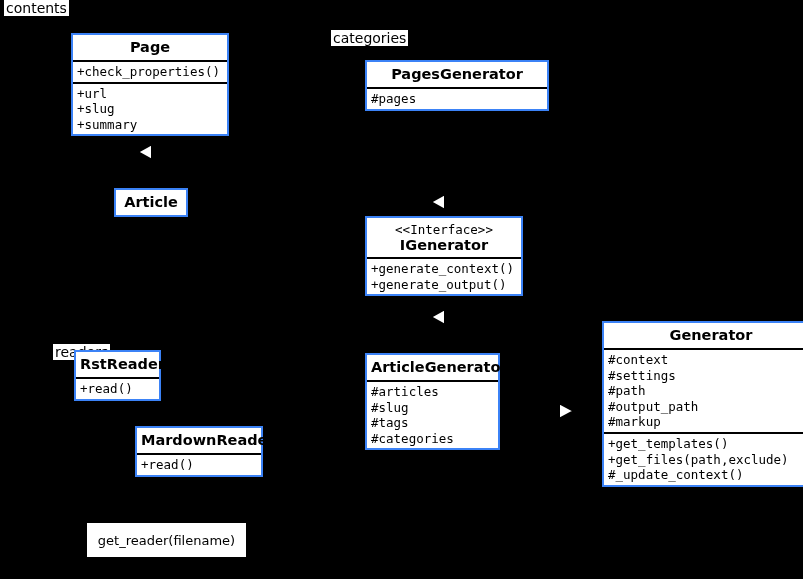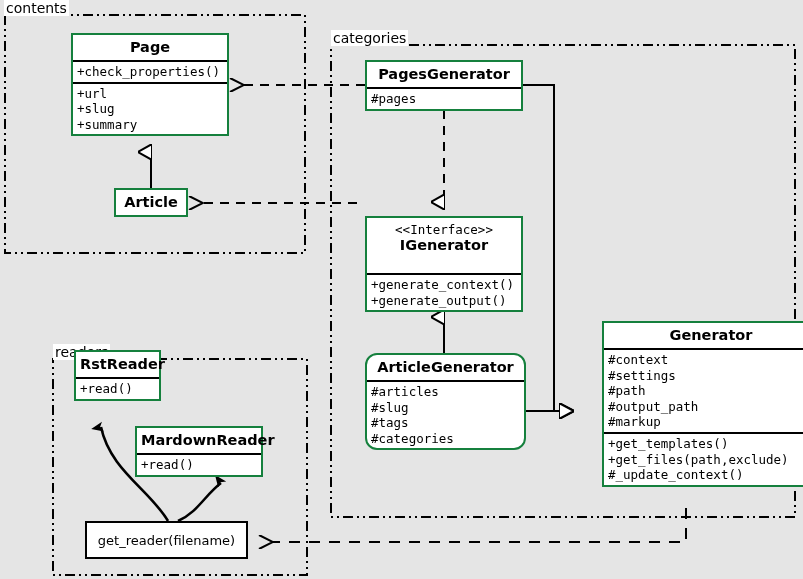--- a/index.html
+++ b/index.html
@@ -9,21 +9,21 @@
     background: #ffffff;
   }
   body {
     font-family: "DejaVu Sans", sans-serif;
     color: #000000;
   }
   #diagram {
     position: relative;
     width: 803px;
     height: 579px;
-    background: #e5e5e5;
+    background: #000000;
     overflow: hidden;
   }
 
   
   .package {
     position: absolute;
     box-sizing: border-box;
   }
   .pkg-label {
     position: absolute;
@@ -33,21 +33,21 @@
     white-space: nowrap;
     background: #ffffff;
     padding: 0 2px;
     line-height: 16px;
   }
 
   
   .uml {
     position: absolute;
     box-sizing: border-box;
-    border: 2px solid #15803d;
+    border: 2px solid #3b82f6;
     background: #ffffff;
     z-index: 5;
   }
   .uml .title {
     text-align: center;
     font-weight: bold;
     font-family: "DejaVu Sans", sans-serif;
     font-size: 14.5px;
     line-height: 17px;
     padding: 4px 4px 4px 4px;
@@ -192,39 +192,39 @@
       <div class="member">+url</div>
       <div class="member">+slug</div>
       <div class="member">+summary</div>
     </div>
   </div>
 
   <div class="uml" style="left:114px; top:188px; width:74px;">
     <div class="title">Article</div>
   </div>
 
-  <div class="uml" style="left:365px; top:60px; width:158px;">
+  <div class="uml" style="left:365px; top:60px; width:184px;">
     <div class="title">PagesGenerator</div>
     <div class="compartment">
       <div class="member">#pages</div>
     </div>
   </div>
 
   <div class="uml" style="left:365px; top:216px; width:158px;">
-    <div class="title" style="padding-bottom:19px;">
+    <div class="title" style="padding-bottom:3px;">
       <div class="stereotype">&lt;&lt;Interface&gt;&gt;</div>
       <div>IGenerator</div>
     </div>
     <div class="compartment">
       <div class="member">+generate_context()</div>
       <div class="member">+generate_output()</div>
     </div>
   </div>
 
-  <div class="uml" style="left:365px; top:353px; width:161px;border-radius:12px;">
+  <div class="uml" style="left:365px; top:353px; width:135px;">
     <div class="title">ArticleGenerator</div>
     <div class="compartment">
       <div class="member">#articles</div>
       <div class="member">#slug</div>
       <div class="member">#tags</div>
       <div class="member">#categories</div>
     </div>
   </div>
 
   <div class="uml" style="left:587px; top:321px; width:218px;margin-left:15px;">

